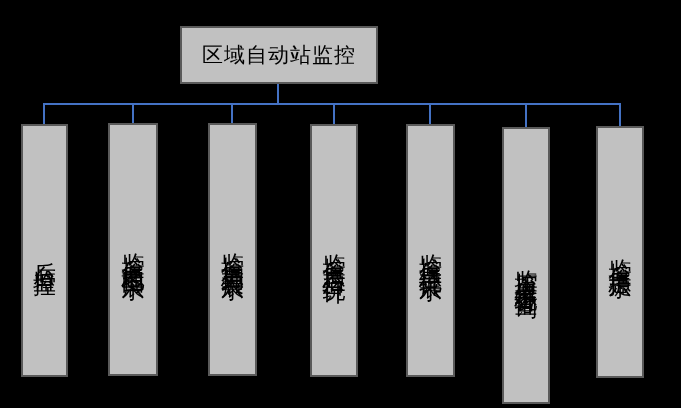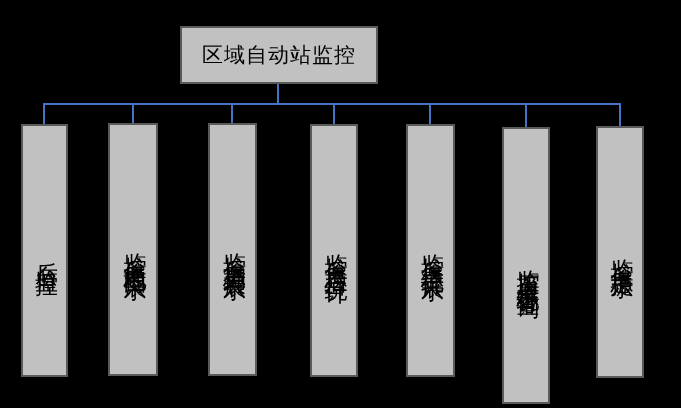--- a/index.html
+++ b/index.html
@@ -6,21 +6,21 @@
     margin: 0;
     padding: 0;
     background: #000;
   }
   .canvas {
     position: relative;
     width: 681px;
     height: 408px;
     background: #000000;
     overflow: hidden;
-    font-family: Liberation Mono, monospace;
+    font-family: Liberation Serif, serif;
   }
   
   .node {
     position: absolute;
     background: #c1c1c1;
     border: 2px solid #5a5a5a;
     box-sizing: border-box;
     color: #000;
     display: flex;
     align-items: center;

